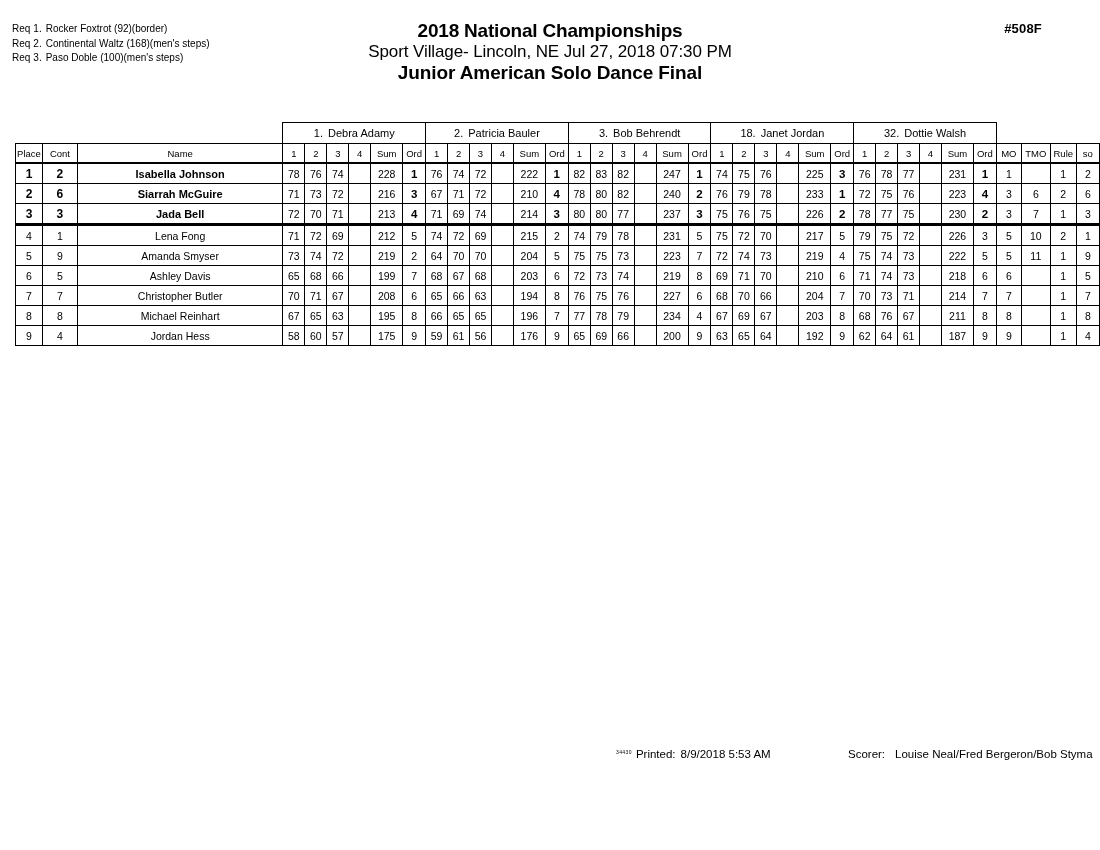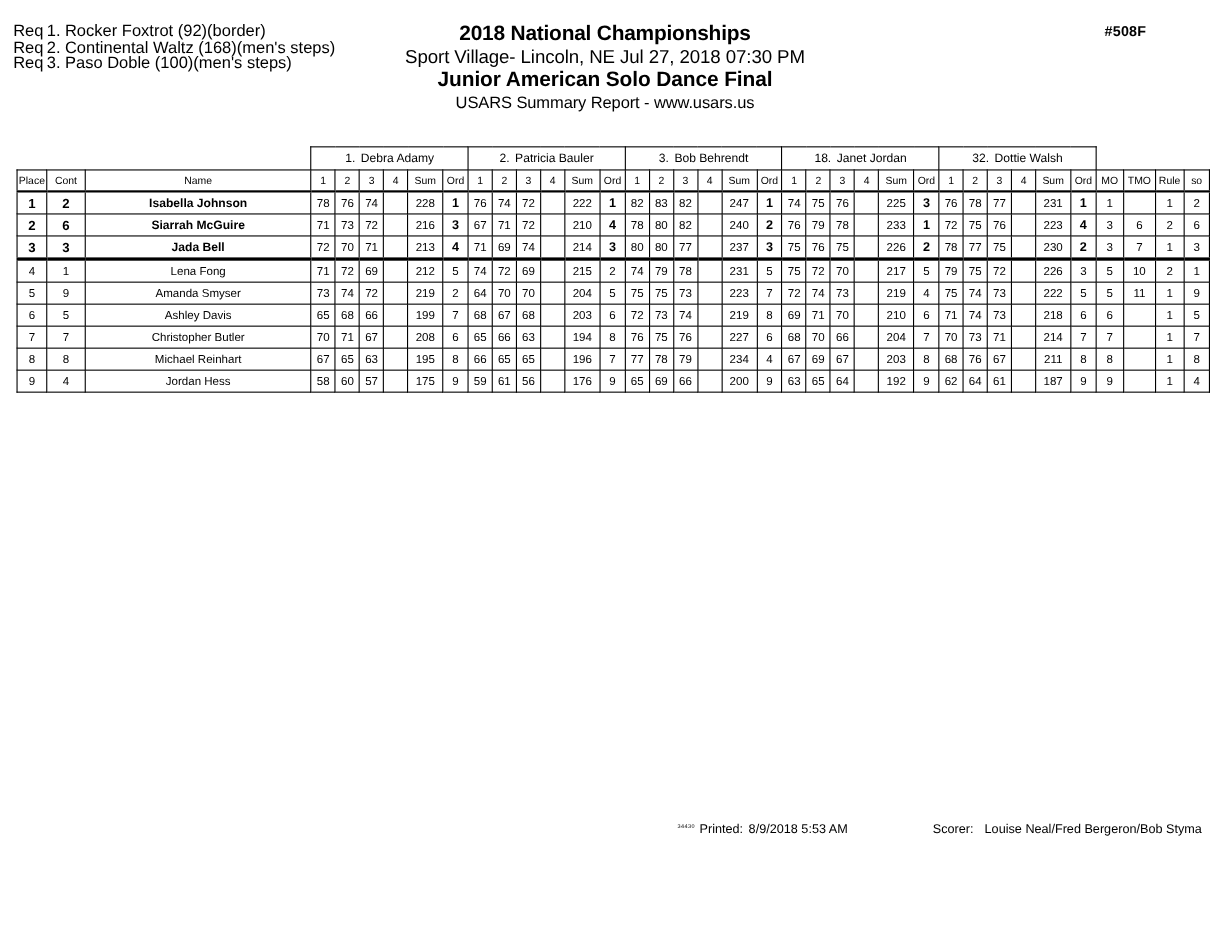--- a/index.html
+++ b/index.html
@@ -14,21 +14,21 @@
     font-family: "Liberation Sans", sans-serif;
     color: #000000;
     overflow: hidden;
   }
 
   
   #reqs {
     position: absolute;
     left: 12px;
     top: 22px;
-    font-size: 15px;
+    font-size: 10px;
     line-height: 14.5px;
     white-space: nowrap;
   }
   #reqs .req-line { }
   #reqs .req-tag { margin-right: 3px; }
   #reqs .req-num { margin-right: 4px; }
 
   
   #title-block {
     position: absolute;
@@ -68,21 +68,21 @@
     top: 21px;
     font-size: 13px;
     font-weight: bold;
     letter-spacing: 0.2px;
   }
 
   
   #results-wrap {
     position: absolute;
     left: 15px;
-    top: 133px;
+    top: 122px;
   }
   table.sheet {
     border-collapse: collapse;
     font-size: 10.5px;
     table-layout: fixed;
   }
   table.sheet td, table.sheet th {
     border: 1px solid #000;
     padding: 0;
     height: 19px;
@@ -199,21 +199,20 @@
   </div>
   <div class="req-line">
     <span class="req-tag">Req</span><span class="req-num">3.</span><span>Paso Doble (100)(men's steps)</span>
   </div>
 </div>
 
 <div id="title-block">
   <div id="meet-title">2018 National Championships</div>
   <div id="venue-line">Sport Village- Lincoln, NE  Jul 27, 2018  07:30 PM</div>
   <div id="event-title">Junior American Solo Dance Final</div>
-  <div id="report-line">USARS Summary Report - www.usars.us</div>
 </div>
 
 <div id="event-number">#508F</div>
 
 <div id="results-wrap">
   <table class="sheet">
     <tbody id="table-body">
         <tr class="judge-band">
           <td class="band-empty" colspan="3"></td>
           <td class="judge-name-cell" colspan="6"><span class="jnum">1.</span><span>Debra Adamy</span></td>

